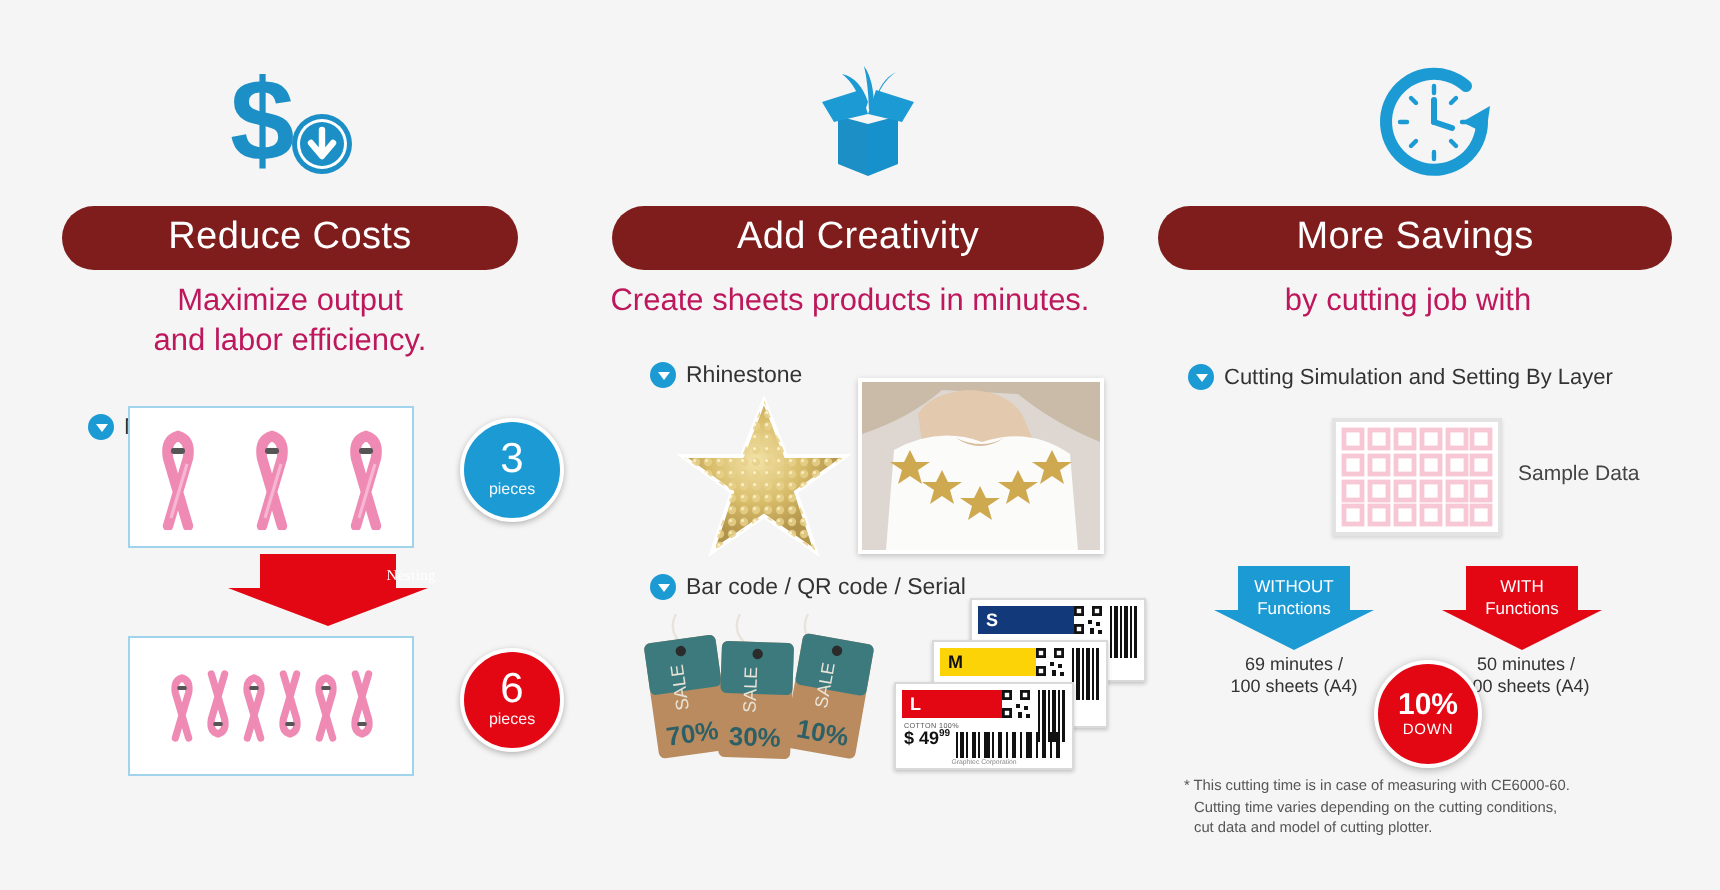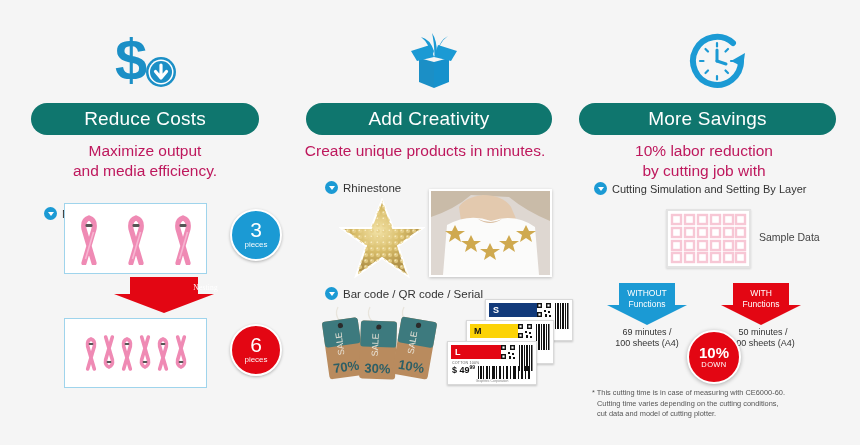--- a/index.html
+++ b/index.html
@@ -18,21 +18,21 @@
   .col-2{left:290px;width:288px;}
   .col-3{left:578px;width:282px;}
 
   
   .icon-wrap{position:absolute;left:0;right:0;top:28px;height:66px;display:flex;align-items:center;justify-content:center;}
   .ic{display:block;}
 
   
   .pill{
     position:absolute;top:103px;height:32px;border-radius:16px;
-    background:#0f766e;color:#fff;
+    background:#7f1d1d;color:#fff;
     display:flex;align-items:center;justify-content:center;
     font-size:19px;letter-spacing:.2px;
   }
   .pill-1{left:31px;right:31px;}
   .pill-2{left:16px;right:26px;}
   .pill-3{left:1px;right:24px;}
 
   
   .sub{position:absolute;left:0;right:0;text-align:center;font-size:15.5px;color:#be185d;line-height:20px;}
   .sub-1{top:141px;}
@@ -145,21 +145,21 @@
         <path d="M52 35 L52 46 M46.5 41.5 L52 48 L57.5 41.5" stroke="#fff" stroke-width="3.2" fill="none" stroke-linecap="round" stroke-linejoin="round"></path>
       </svg>
     </div>
 
     <div class="pill pill-1">
       <span>Reduce Costs</span>
     </div>
 
     <div class="sub sub-1">
       <div>Maximize output</div>
-      <div>and media efficiency.</div>
+      <div>and labor efficiency.</div>
     </div>
 
     <div class="bullet" style="left:44px;top:181px;margin-top:26px;">
       <span class="tri"></span>
       <span>Nesting Function</span>
     </div>
 
     <div class="nbox nbox-top">
       <div class="ribrow sparse">
         <svg class="ribbon" viewBox="0 0 30 52">
@@ -269,21 +269,21 @@
         <path d="M37 26 Q40 11 49 5 Q41 9 38 21 Z" fill="#1b9ad4"></path>
         <path d="M35.5 24 Q35 10 33 2 Q38 9 38 23 Z" fill="#1b9ad4"></path>
       </svg>
     </div>
 
     <div class="pill pill-2">
       <span>Add Creativity</span>
     </div>
 
     <div class="sub sub-2" style="left:-6px;right:12px;">
-      <div>Create unique products in minutes.</div>
+      <div>Create sheets products in minutes.</div>
     </div>
   </div>
 
   <div class="bullet" style="left:325px;top:181px;">
     <span class="tri"></span>
     <span>Rhinestone</span>
   </div>
 
   <div class="star-big">
     <svg width="86" height="82" viewBox="0 0 86 82">
@@ -498,21 +498,20 @@
           <line x1="30" y1="30" x2="39" y2="33"></line>
         </g>
       </svg>
     </div>
 
     <div class="pill pill-3">
       <span>More Savings</span>
     </div>
 
     <div class="sub sub-3" style="left:-10px;right:20px;">
-      <div>10% labor reduction</div>
       <div>by cutting job with</div>
     </div>
   </div>
 
   <div class="bullet" style="left:594px;top:182px;font-size:11px;">
     <span class="tri"></span>
     <span>Cutting Simulation and Setting By Layer</span>
   </div>
 
   <div class="sample-card">

